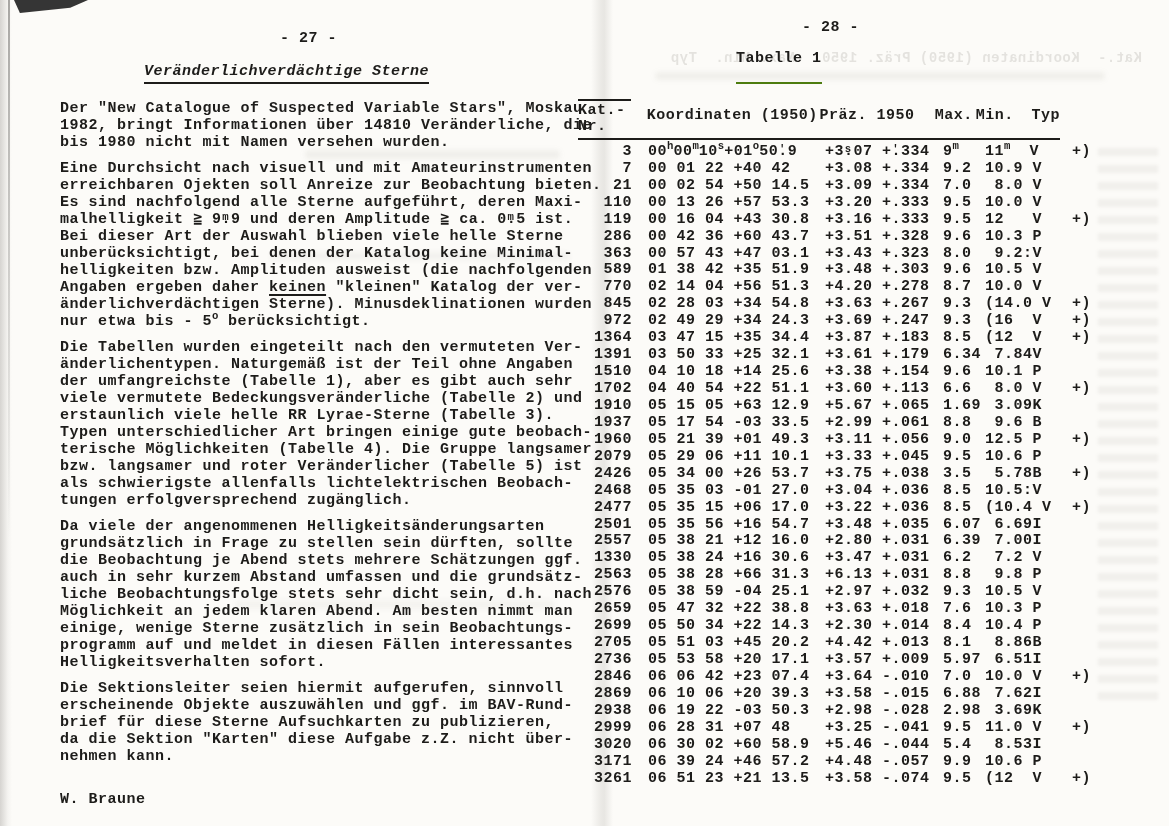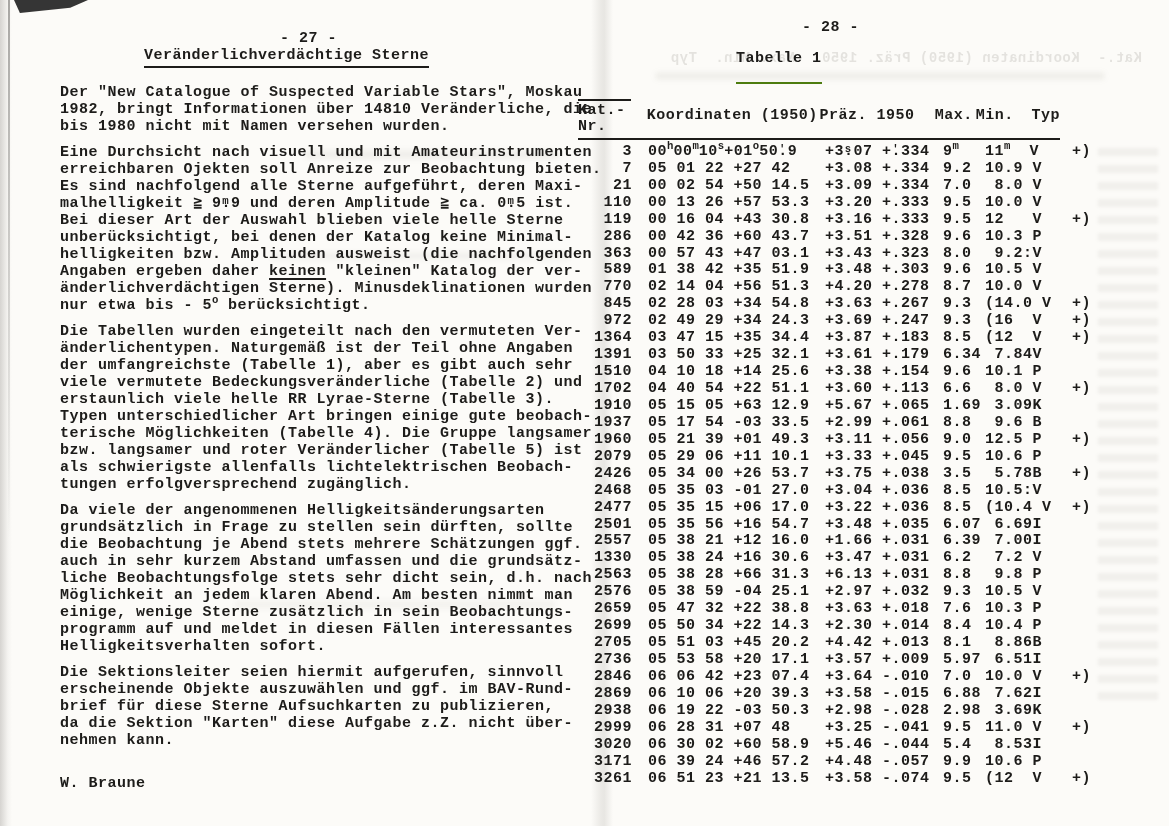--- a/index.html
+++ b/index.html
@@ -11,21 +11,21 @@
     font-weight:bold;color:#1d1c1a;letter-spacing:0.5px;
   }
   sup{font-size:71%;letter-spacing:0;line-height:0;}
   .ovp{position:relative;}
   .ovp .ot{position:absolute;left:8%;bottom:0.5em;font-size:71%;letter-spacing:0;line-height:1;}
   .u{text-decoration:underline;text-underline-offset:3px;text-decoration-thickness:1.5px;}
 
   
   .page-left{position:absolute;left:60px;top:30px;width:548px;font-size:15px;line-height:17px;}
   .pnum27{margin-left:220px;}
-  .ltitle-wrap{margin-top:0;margin-left:84px;}
+  .ltitle-wrap{margin-top:16px;margin-left:84px;font-style:italic;}
   .ltitle{display:inline-block;border-bottom:2px solid #1d1c1a;padding-bottom:2px;}
   .paras{margin-top:16px;}
   .paras p{margin:0 0 9px 0;}
   .sig{margin-top:26px;}
 
   
   .page-right{position:absolute;left:578px;top:20px;width:552px;font-size:15px;line-height:16.95px;}
   .pnum28{margin-left:224px;}
   .rtitle-wrap{margin-top:14px;margin-left:158px;}
   .rtitle{display:inline-block;border-bottom:2px solid #4d7c0f;padding-bottom:14px;}
@@ -107,21 +107,21 @@
         <span>Nr.</span>
       </div>
       <div class="th-koord">Koordinaten (1950)</div>
       <div class="th-praez">Präz. 1950</div>
       <div class="th-max">Max.</div>
       <div class="th-min">Min.</div>
       <div class="th-typ">Typ</div>
     </div>
     <div class="tbody">
         <div class="trow"><span class="c kat">3</span><span class="c coord">00<sup>h</sup>00<sup>m</sup>10<sup>s</sup>+01<sup>o</sup>50<span class="ovp"><span class="ot">'</span>.</span>9</span><span class="c praez">+3<span class="ovp"><span class="ot">s</span>.</span>07 +<span class="ovp"><span class="ot">'</span>.</span>334</span><span class="c max">9<sup>m</sup></span><span class="c min">11<sup>m</sup>  V</span><span class="c note">+)</span></div>
-        <div class="trow"><span class="c kat">7</span><span class="c coord">05 01 22 +27 42</span><span class="c praez">+3.08 +.334</span><span class="c max">9.2</span><span class="c min">10.9 V</span></div>
+        <div class="trow"><span class="c kat">7</span><span class="c coord">00 01 22 +40 42</span><span class="c praez">+3.08 +.334</span><span class="c max">9.2</span><span class="c min">10.9 V</span></div>
         <div class="trow"><span class="c kat">21</span><span class="c coord">00 02 54 +50 14.5</span><span class="c praez">+3.09 +.334</span><span class="c max">7.0</span><span class="c min"> 8.0 V</span></div>
         <div class="trow"><span class="c kat">110</span><span class="c coord">00 13 26 +57 53.3</span><span class="c praez">+3.20 +.333</span><span class="c max">9.5</span><span class="c min">10.0 V</span></div>
         <div class="trow"><span class="c kat">119</span><span class="c coord">00 16 04 +43 30.8</span><span class="c praez">+3.16 +.333</span><span class="c max">9.5</span><span class="c min">12   V</span><span class="c note">+)</span></div>
         <div class="trow"><span class="c kat">286</span><span class="c coord">00 42 36 +60 43.7</span><span class="c praez">+3.51 +.328</span><span class="c max">9.6</span><span class="c min">10.3 P</span></div>
         <div class="trow"><span class="c kat">363</span><span class="c coord">00 57 43 +47 03.1</span><span class="c praez">+3.43 +.323</span><span class="c max">8.0</span><span class="c min"> 9.2:V</span></div>
         <div class="trow"><span class="c kat">589</span><span class="c coord">01 38 42 +35 51.9</span><span class="c praez">+3.48 +.303</span><span class="c max">9.6</span><span class="c min">10.5 V</span></div>
         <div class="trow"><span class="c kat">770</span><span class="c coord">02 14 04 +56 51.3</span><span class="c praez">+4.20 +.278</span><span class="c max">8.7</span><span class="c min">10.0 V</span></div>
         <div class="trow"><span class="c kat">845</span><span class="c coord">02 28 03 +34 54.8</span><span class="c praez">+3.63 +.267</span><span class="c max">9.3</span><span class="c min">(14.0 V</span><span class="c note">+)</span></div>
         <div class="trow"><span class="c kat">972</span><span class="c coord">02 49 29 +34 24.3</span><span class="c praez">+3.69 +.247</span><span class="c max">9.3</span><span class="c min">(16  V</span><span class="c note">+)</span></div>
         <div class="trow"><span class="c kat">1364</span><span class="c coord">03 47 15 +35 34.4</span><span class="c praez">+3.87 +.183</span><span class="c max">8.5</span><span class="c min">(12  V</span><span class="c note">+)</span></div>
@@ -129,21 +129,21 @@
         <div class="trow"><span class="c kat">1510</span><span class="c coord">04 10 18 +14 25.6</span><span class="c praez">+3.38 +.154</span><span class="c max">9.6</span><span class="c min">10.1 P</span></div>
         <div class="trow"><span class="c kat">1702</span><span class="c coord">04 40 54 +22 51.1</span><span class="c praez">+3.60 +.113</span><span class="c max">6.6</span><span class="c min"> 8.0 V</span><span class="c note">+)</span></div>
         <div class="trow"><span class="c kat">1910</span><span class="c coord">05 15 05 +63 12.9</span><span class="c praez">+5.67 +.065</span><span class="c max">1.69</span><span class="c min"> 3.09K</span></div>
         <div class="trow"><span class="c kat">1937</span><span class="c coord">05 17 54 -03 33.5</span><span class="c praez">+2.99 +.061</span><span class="c max">8.8</span><span class="c min"> 9.6 B</span></div>
         <div class="trow"><span class="c kat">1960</span><span class="c coord">05 21 39 +01 49.3</span><span class="c praez">+3.11 +.056</span><span class="c max">9.0</span><span class="c min">12.5 P</span><span class="c note">+)</span></div>
         <div class="trow"><span class="c kat">2079</span><span class="c coord">05 29 06 +11 10.1</span><span class="c praez">+3.33 +.045</span><span class="c max">9.5</span><span class="c min">10.6 P</span></div>
         <div class="trow"><span class="c kat">2426</span><span class="c coord">05 34 00 +26 53.7</span><span class="c praez">+3.75 +.038</span><span class="c max">3.5</span><span class="c min"> 5.78B</span><span class="c note">+)</span></div>
         <div class="trow"><span class="c kat">2468</span><span class="c coord">05 35 03 -01 27.0</span><span class="c praez">+3.04 +.036</span><span class="c max">8.5</span><span class="c min">10.5:V</span></div>
         <div class="trow"><span class="c kat">2477</span><span class="c coord">05 35 15 +06 17.0</span><span class="c praez">+3.22 +.036</span><span class="c max">8.5</span><span class="c min">(10.4 V</span><span class="c note">+)</span></div>
         <div class="trow"><span class="c kat">2501</span><span class="c coord">05 35 56 +16 54.7</span><span class="c praez">+3.48 +.035</span><span class="c max">6.07</span><span class="c min"> 6.69I</span></div>
-        <div class="trow"><span class="c kat">2557</span><span class="c coord">05 38 21 +12 16.0</span><span class="c praez">+1.66 +.031</span><span class="c max">6.39</span><span class="c min"> 7.00I</span></div>
+        <div class="trow"><span class="c kat">2557</span><span class="c coord">05 38 21 +12 16.0</span><span class="c praez">+2.80 +.031</span><span class="c max">6.39</span><span class="c min"> 7.00I</span></div>
         <div class="trow"><span class="c kat">1330</span><span class="c coord">05 38 24 +16 30.6</span><span class="c praez">+3.47 +.031</span><span class="c max">6.2</span><span class="c min"> 7.2 V</span></div>
         <div class="trow"><span class="c kat">2563</span><span class="c coord">05 38 28 +66 31.3</span><span class="c praez">+6.13 +.031</span><span class="c max">8.8</span><span class="c min"> 9.8 P</span></div>
         <div class="trow"><span class="c kat">2576</span><span class="c coord">05 38 59 -04 25.1</span><span class="c praez">+2.97 +.032</span><span class="c max">9.3</span><span class="c min">10.5 V</span></div>
         <div class="trow"><span class="c kat">2659</span><span class="c coord">05 47 32 +22 38.8</span><span class="c praez">+3.63 +.018</span><span class="c max">7.6</span><span class="c min">10.3 P</span></div>
         <div class="trow"><span class="c kat">2699</span><span class="c coord">05 50 34 +22 14.3</span><span class="c praez">+2.30 +.014</span><span class="c max">8.4</span><span class="c min">10.4 P</span></div>
         <div class="trow"><span class="c kat">2705</span><span class="c coord">05 51 03 +45 20.2</span><span class="c praez">+4.42 +.013</span><span class="c max">8.1</span><span class="c min"> 8.86B</span></div>
         <div class="trow"><span class="c kat">2736</span><span class="c coord">05 53 58 +20 17.1</span><span class="c praez">+3.57 +.009</span><span class="c max">5.97</span><span class="c min"> 6.51I</span></div>
         <div class="trow"><span class="c kat">2846</span><span class="c coord">06 06 42 +23 07.4</span><span class="c praez">+3.64 -.010</span><span class="c max">7.0</span><span class="c min">10.0 V</span><span class="c note">+)</span></div>
         <div class="trow"><span class="c kat">2869</span><span class="c coord">06 10 06 +20 39.3</span><span class="c praez">+3.58 -.015</span><span class="c max">6.88</span><span class="c min"> 7.62I</span></div>
         <div class="trow"><span class="c kat">2938</span><span class="c coord">06 19 22 -03 50.3</span><span class="c praez">+2.98 -.028</span><span class="c max">2.98</span><span class="c min"> 3.69K</span></div>

